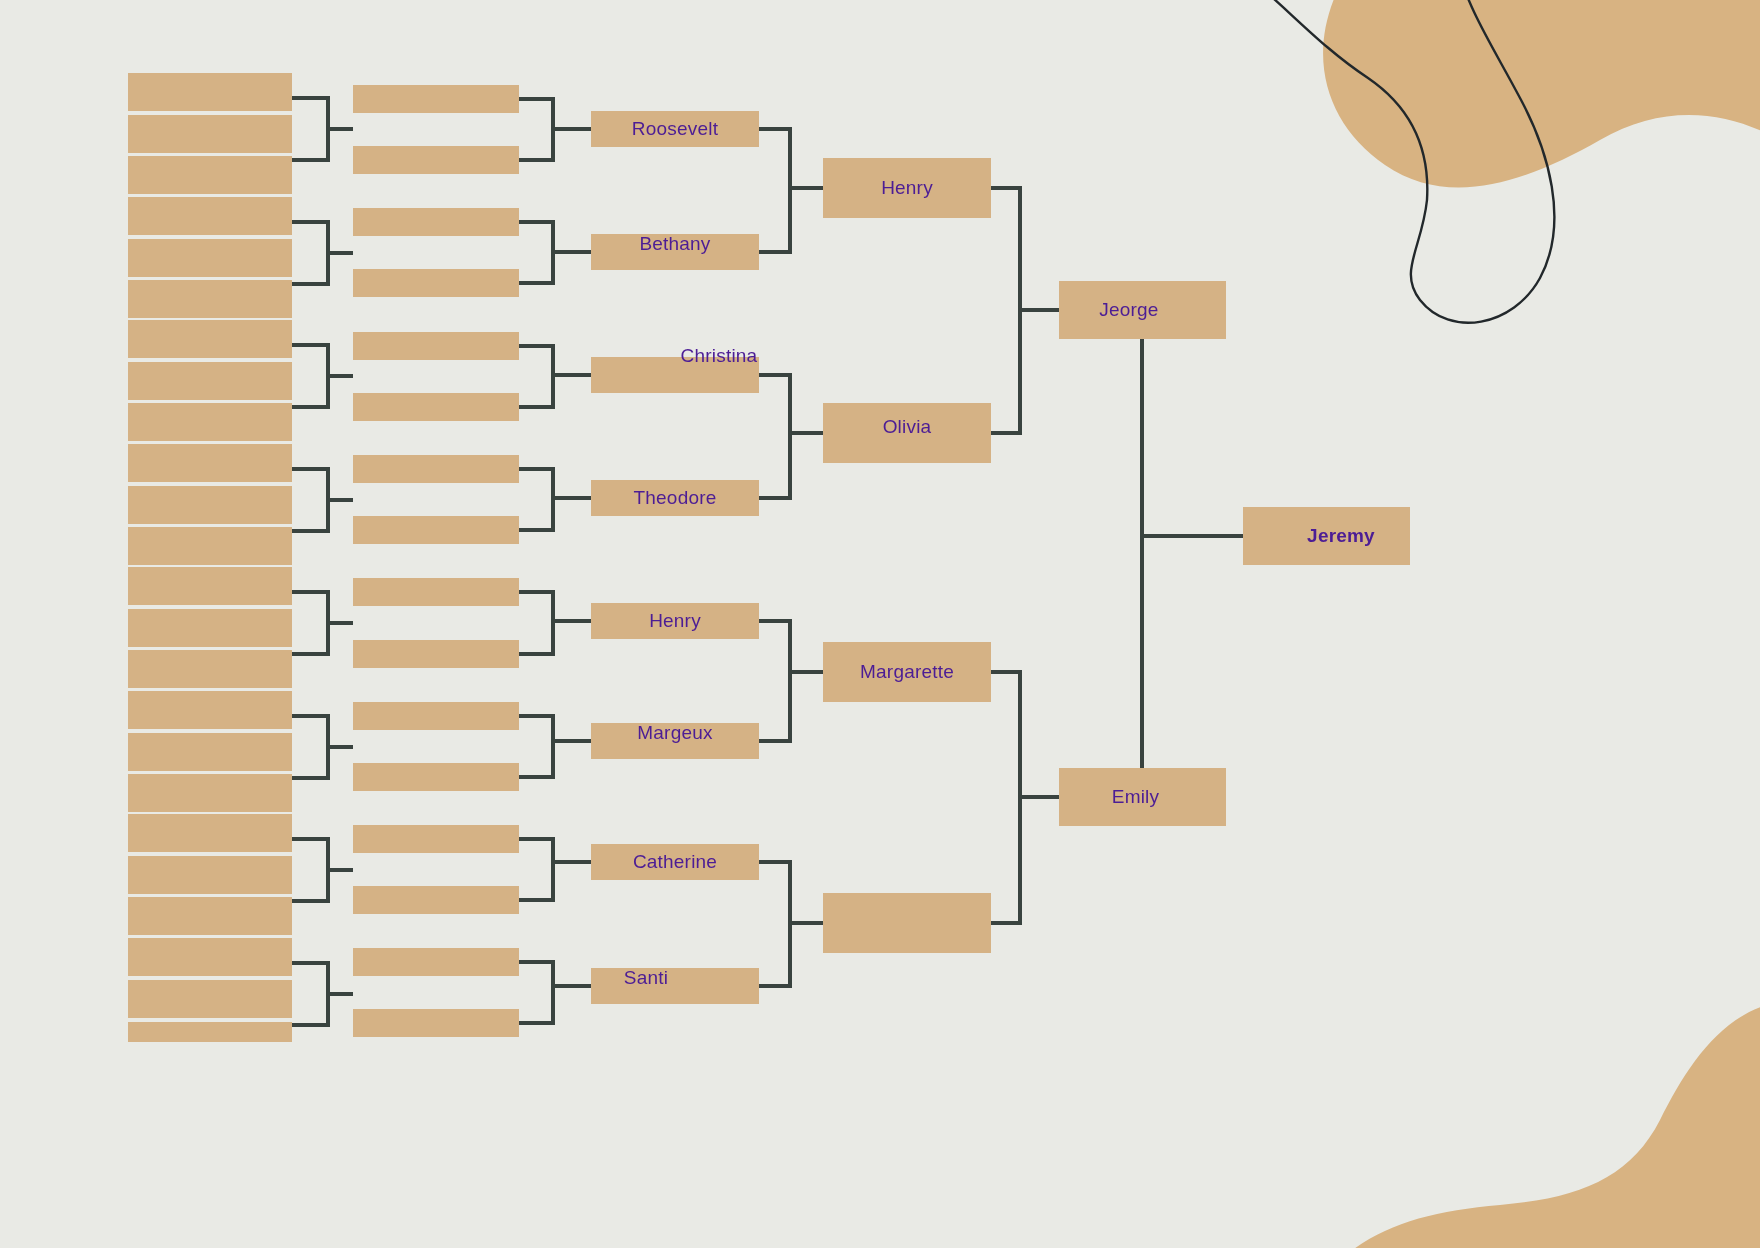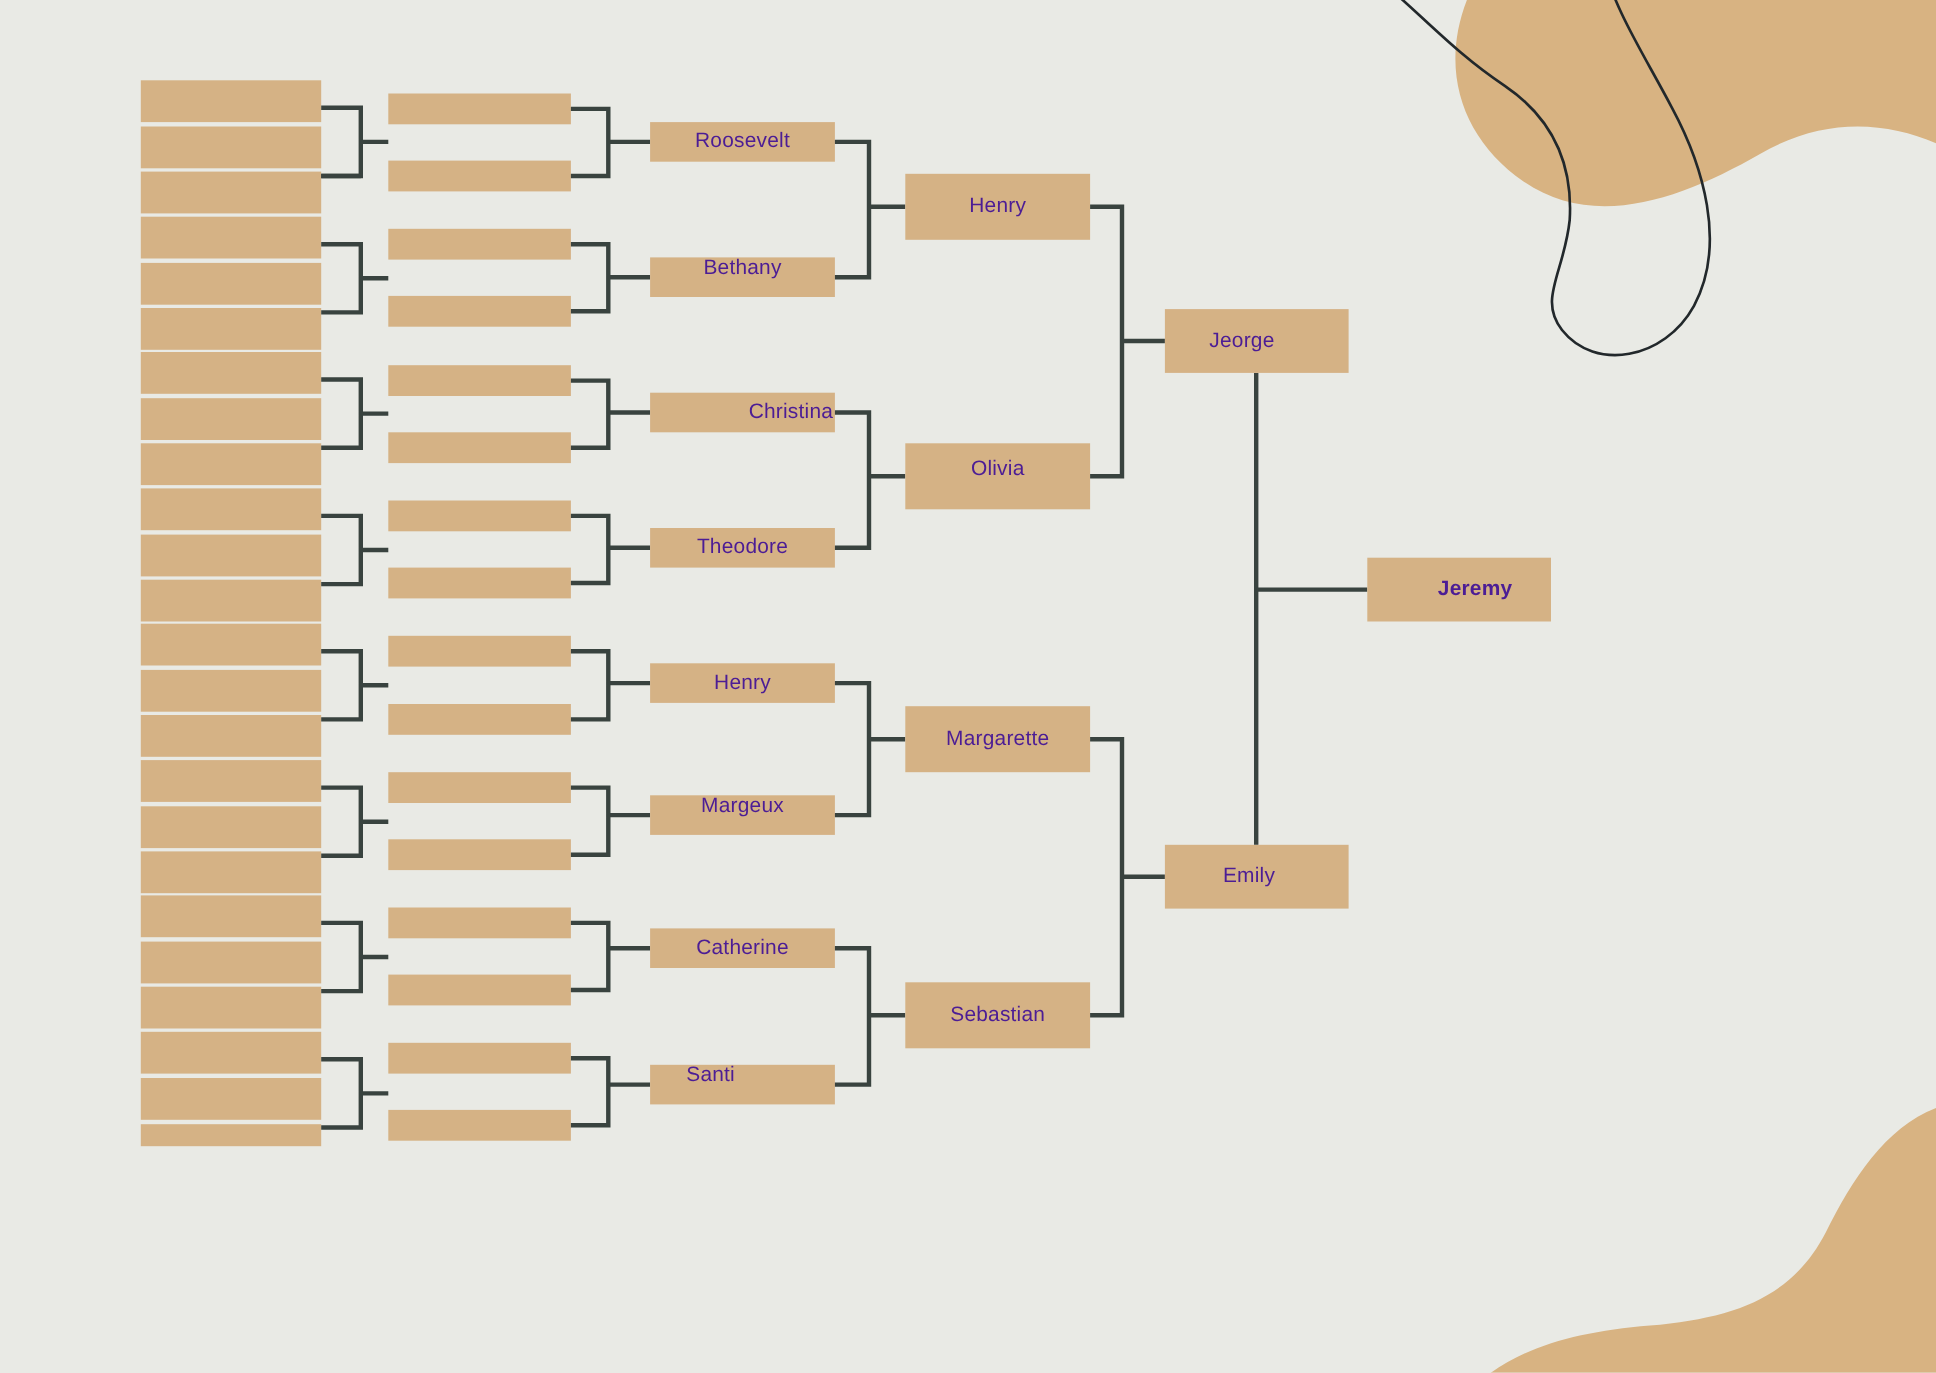--- a/index.html
+++ b/index.html
@@ -178,30 +178,29 @@
       <path d="M1142,536 H1243"></path>
     </g>
 
     <g fill="#d5b285">
       <rect x="1243" y="507" width="167" height="58"></rect>
     </g>
   </svg>
 
   <div class="node-label" style="left:591px; top:111px; width:168px; height:36px;">Roosevelt</div>
   <div class="node-label" style="left:591px; top:234px; width:168px; height:20px;">Bethany</div>
-  <div class="node-label" style="left:591px; top:357px; width:168px; height:36px;padding-left:44px;">Christina</div>
+  <div class="node-label" style="left:591px; top:338px; width:168px; height:36px;padding-left:44px;">Christina</div>
   <div class="node-label" style="left:591px; top:480px; width:168px; height:36px;">Theodore</div>
   <div class="node-label" style="left:591px; top:603px; width:168px; height:36px;">Henry</div>
   <div class="node-label" style="left:591px; top:723px; width:168px; height:20px;">Margeux</div>
   <div class="node-label" style="left:591px; top:844px; width:168px; height:36px;">Catherine</div>
   <div class="node-label" style="left:562px; top:968px; width:168px; height:20px;">Santi</div>
 
   <div class="node-label" style="left:823px; top:158px; width:168px; height:60px;">Henry</div>
   <div class="node-label" style="left:823px; top:403px; width:168px; height:47px;">Olivia</div>
   <div class="node-label" style="left:823px; top:642px; width:168px; height:60px;">Margarette</div>
-  <div class="node-label" style="left:823px; top:893px; width:168px; height:60px;">Sebastian</div>
 
   <div class="node-label" style="left:1059px; top:281px; width:140px; height:58px;">Jeorge</div>
   <div class="node-label" style="left:1059px; top:768px; width:153px; height:58px;">Emily</div>
 
   <div class="node-label" style="left:1243px; top:507px; width:196px; height:58px;font-weight:bold;">Jeremy</div>
 
 </div>
 
 </body></html>

